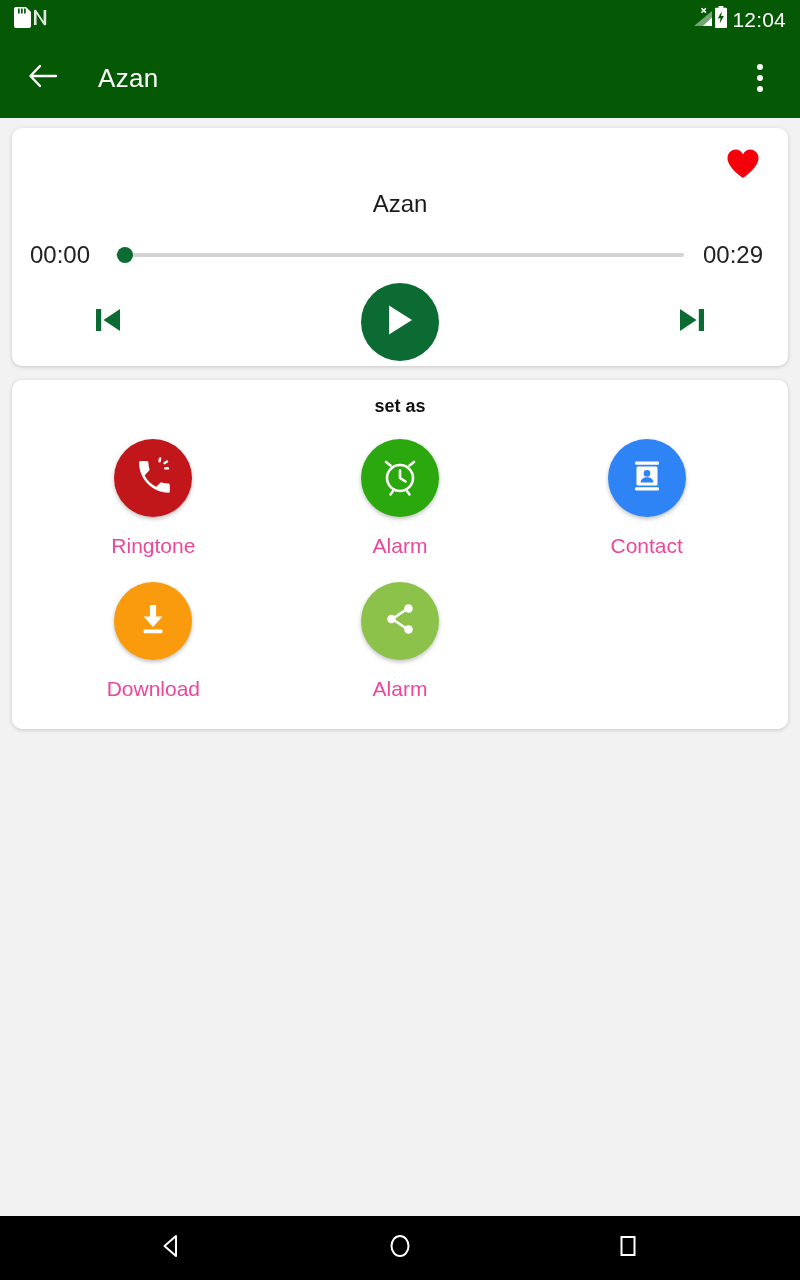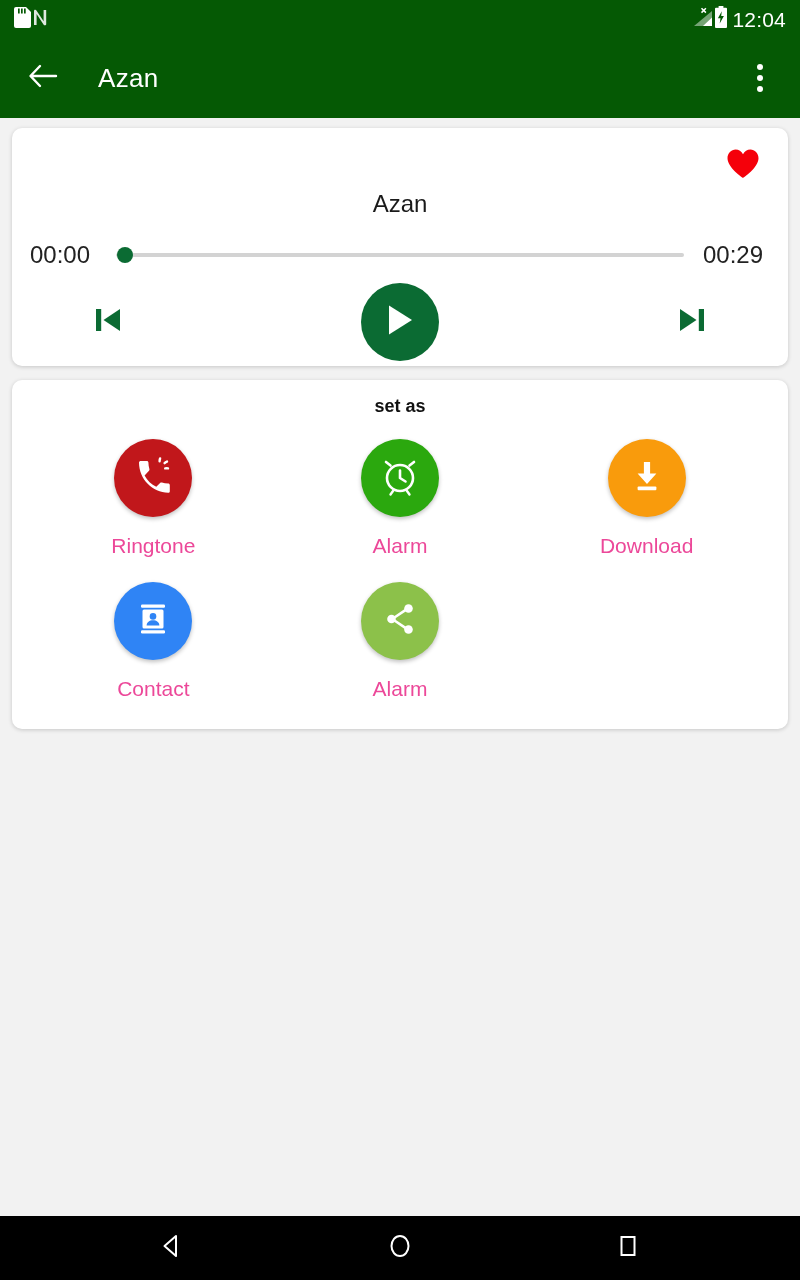--- a/index.html
+++ b/index.html
@@ -364,49 +364,49 @@
               <circle cx="21" cy="23" r="13" fill="none" stroke="#ffffff" stroke-width="2.6"></circle>
               <path d="M21 15.5V23l5.5 3.5" stroke="#ffffff" stroke-width="2.6" fill="none" stroke-linecap="round" stroke-linejoin="round"></path>
               <path d="M11.5 10.5L7 7M30.5 10.5L35 7" stroke="#ffffff" stroke-width="2.6" stroke-linecap="round" fill="none"></path>
               <path d="M14 36l-2.5 3.5M28 36l2.5 3.5" stroke="#ffffff" stroke-width="2.4" stroke-linecap="round" fill="none"></path>
             </svg>
           </span>
         </div>
         <div class="grid-label">Alarm</div>
       </div>
 
-
-      <div class="grid-item">
-        <div class="circle" style="background:#f99b0c">
-          <span>
-            <svg width="42" height="42" viewBox="0 0 42 42">
-              <path d="M17.9 7h6.2v11.4h6.3L21 29 11.6 18.4h6.3z" fill="#ffffff"></path>
-              <rect x="11.6" y="31.6" width="18.8" height="3.6" rx="1" fill="#ffffff"></rect>
-            </svg>
-          </span>
-        </div>
-        <div class="grid-label">Download</div>
-      </div>
 
       <div class="grid-item">
         <div class="circle" style="background:#2f84f5">
           <span>
             <svg width="42" height="42" viewBox="0 0 42 42">
               <rect x="9" y="6.5" width="24" height="3.2" rx="1.2" fill="#ffffff"></rect>
               <rect x="9" y="32.3" width="24" height="3.2" rx="1.2" fill="#ffffff"></rect>
               <rect x="10.5" y="11.5" width="21" height="19" rx="1.5" fill="#ffffff"></rect>
               <circle cx="21" cy="18.4" r="3.3" fill="#2f84f5"></circle>
               <path d="M14.6 27.6c0-3.4 2.9-5.4 6.4-5.4s6.4 2 6.4 5.4z" fill="#2f84f5"></path>
             </svg>
           </span>
         </div>
         <div class="grid-label">Contact</div>
       </div>
 
       <div class="grid-item">
+        <div class="circle" style="background:#f99b0c">
+          <span>
+            <svg width="42" height="42" viewBox="0 0 42 42">
+              <path d="M17.9 7h6.2v11.4h6.3L21 29 11.6 18.4h6.3z" fill="#ffffff"></path>
+              <rect x="11.6" y="31.6" width="18.8" height="3.6" rx="1" fill="#ffffff"></rect>
+            </svg>
+          </span>
+        </div>
+        <div class="grid-label">Download</div>
+      </div>
+
+      <div class="grid-item">
         <div class="circle" style="background:#8cc14a">
           <span>
             <svg width="42" height="42" viewBox="0 0 42 42">
               <circle cx="29.5" cy="10.5" r="4.3" fill="#ffffff"></circle>
               <circle cx="12.5" cy="21" r="4.3" fill="#ffffff"></circle>
               <circle cx="29.5" cy="31.5" r="4.3" fill="#ffffff"></circle>
               <path d="M16.2 19L26 12.4M16.2 23L26 29.6" stroke="#ffffff" stroke-width="2.6" stroke-linecap="round"></path>
             </svg>
           </span>
         </div>

